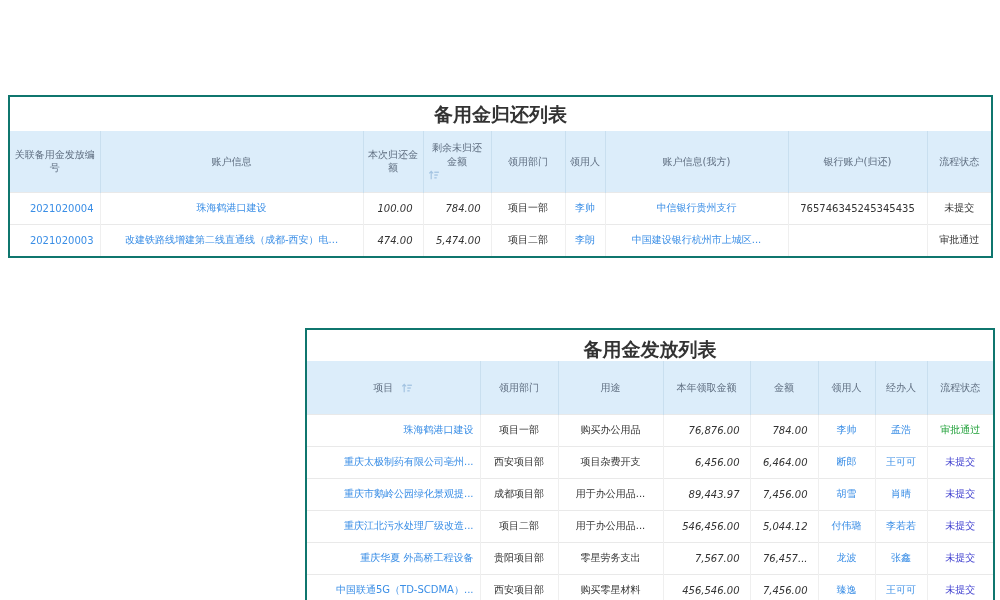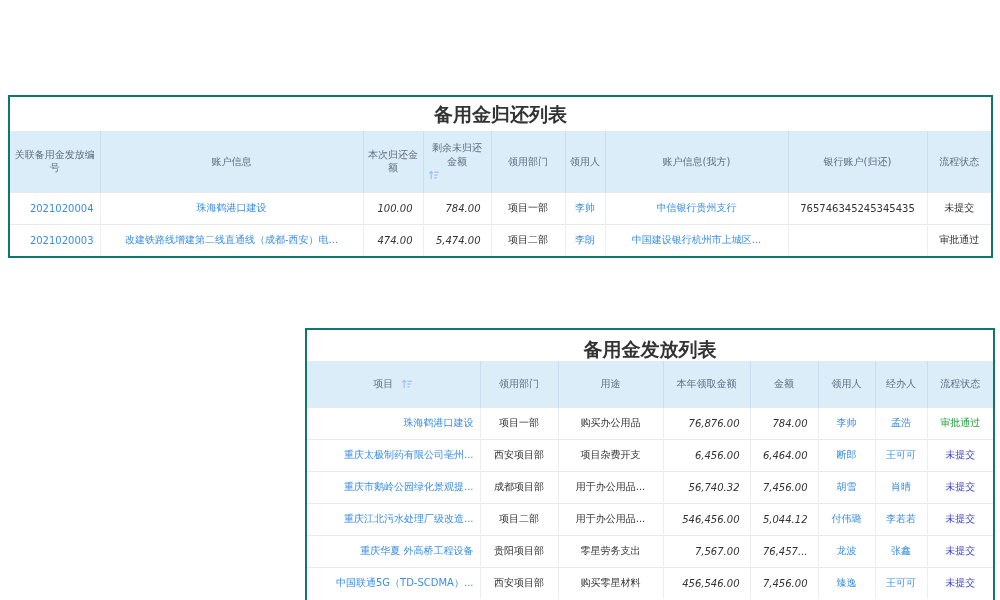--- a/index.html
+++ b/index.html
@@ -41,21 +41,21 @@
     background: #dcedfa;
     color: #5f6e80;
     font-weight: normal;
     border-left: 1px solid #c9dfef;
     vertical-align: middle;
     text-align: center;
     line-height: 1.35;
   }
   thead th:first-child { border-left: none; }
   #panel-return thead th { padding: 5px 4px; height: 61px; }
-  #panel-issue  thead th { padding: 8px 4px; height: 46px; }
+  #panel-issue  thead th { padding: 8px 4px; height: 53px; }
 
   tbody td {
     border-top: 1px solid #e9e9e9;
     border-left: 1px solid #efefef;
     padding: 0 6px;
     height: 32px;
     vertical-align: middle;
     text-align: center;
     overflow: hidden;
     white-space: nowrap;
@@ -191,21 +191,21 @@
     <td class="ar">6,456.00</td>
     <td class="ar">6,464.00</td>
     <td class="link">断郎</td>
     <td class="link">王可可</td>
     <td style="color: rgb(62, 62, 207);">未提交</td>
   </tr>
         <tr>
     <td class="al link">重庆市鹅岭公园绿化景观提...</td>
     <td>成都项目部</td>
     <td>用于办公用品...</td>
-    <td class="ar">56,740.32</td>
+    <td class="ar">89,443.97</td>
     <td class="ar">7,456.00</td>
     <td class="link">胡雪</td>
     <td class="link">肖晴</td>
     <td style="color: rgb(62, 62, 207);">未提交</td>
   </tr>
         <tr>
     <td class="al link">重庆江北污水处理厂级改造...</td>
     <td>项目二部</td>
     <td>用于办公用品...</td>
     <td class="ar">546,456.00</td>

